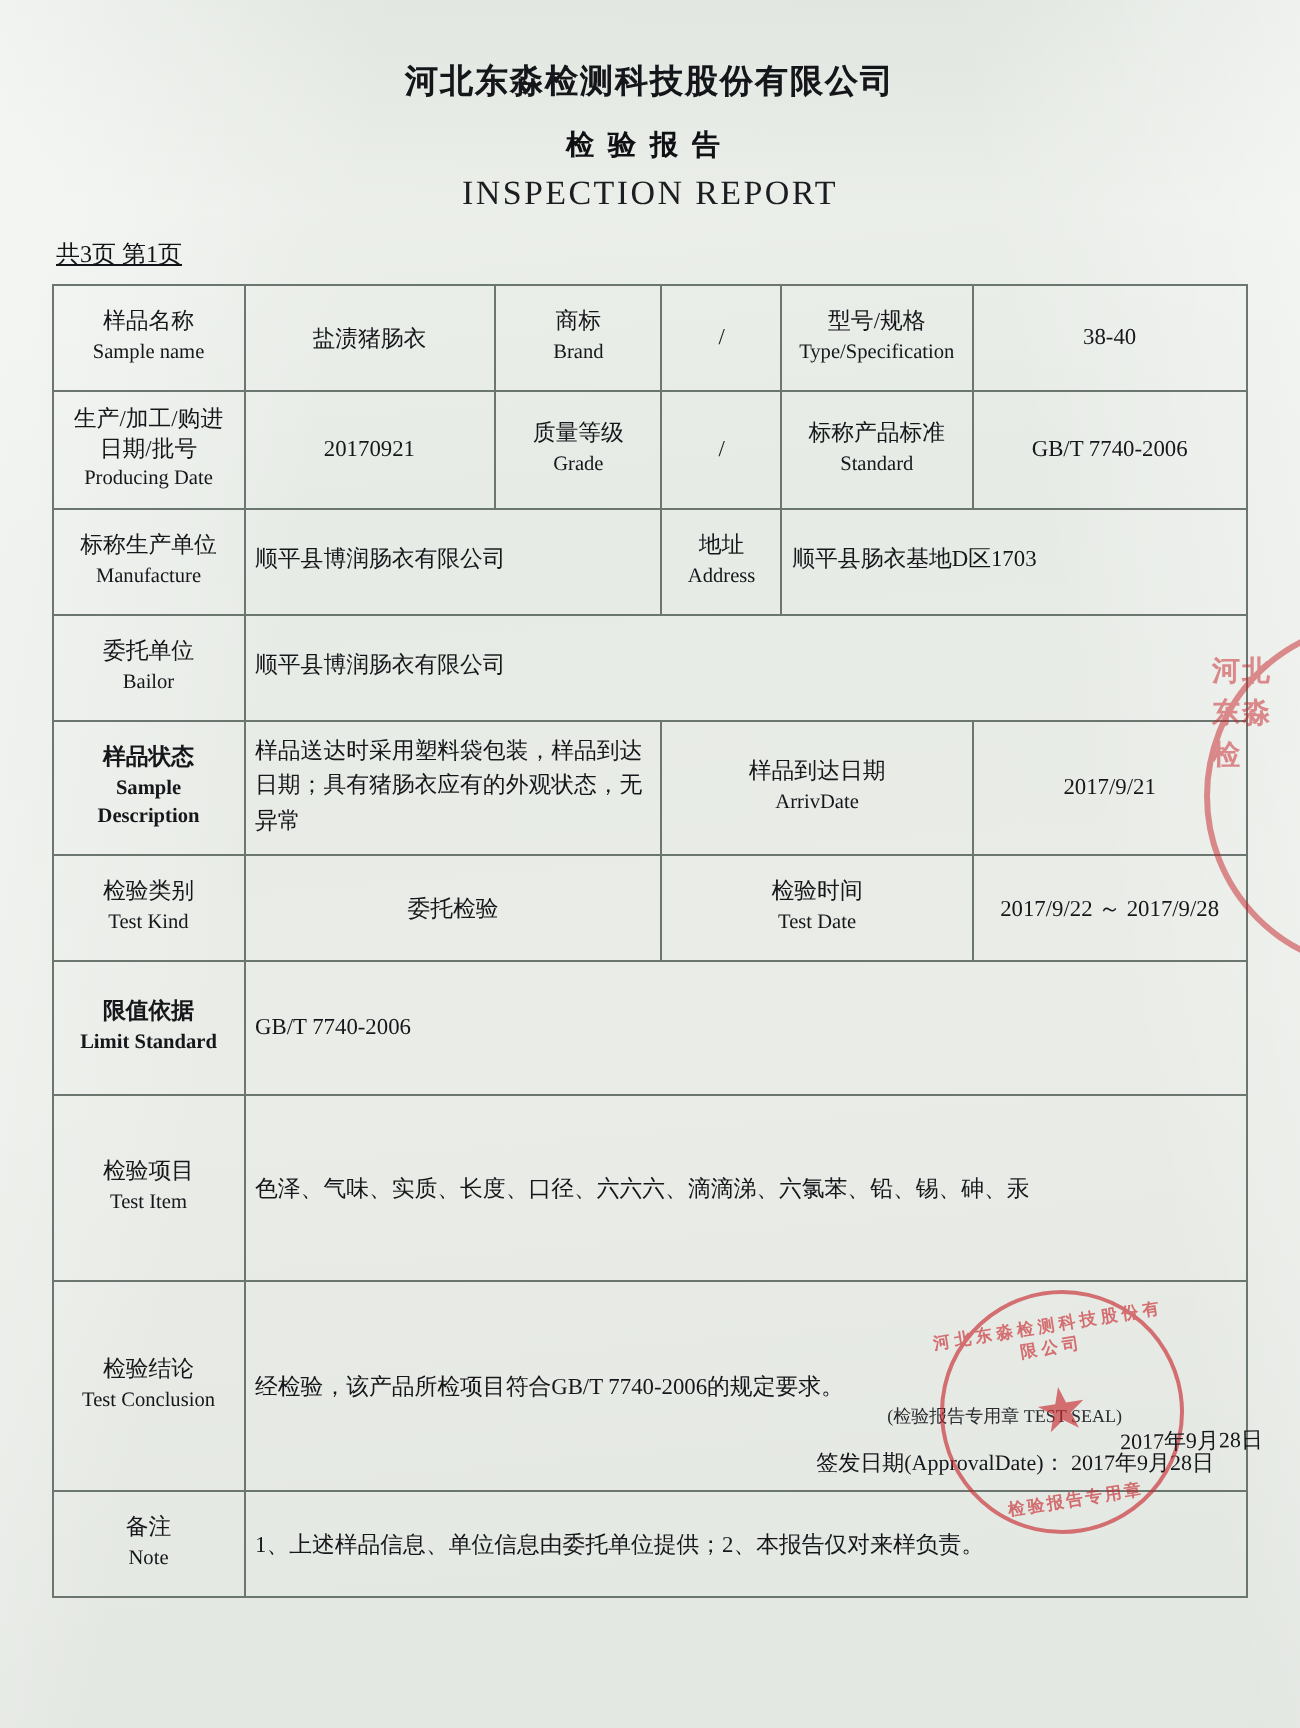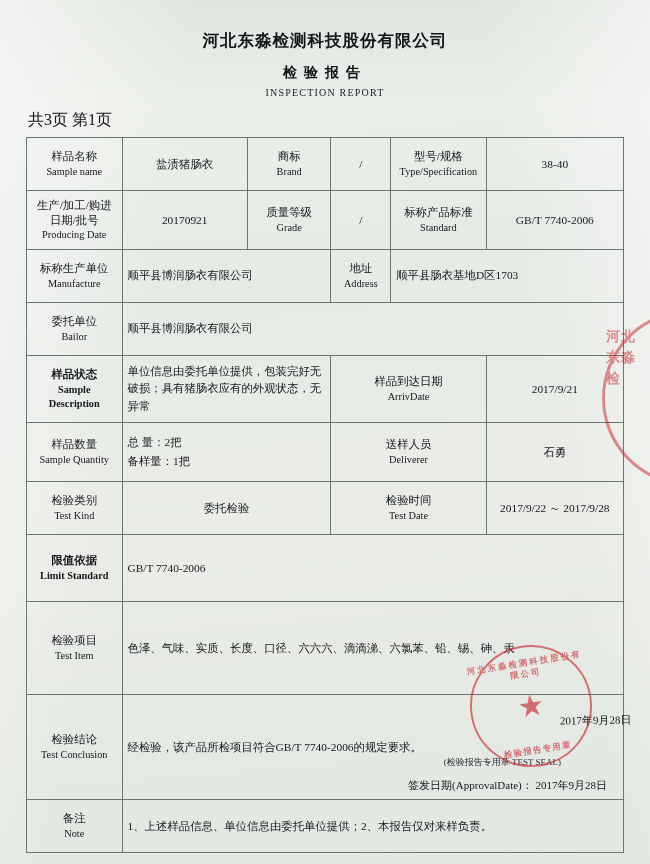--- a/index.html
+++ b/index.html
@@ -46,40 +46,41 @@
   .doc-title {
     text-align: center;
     font-size: 14px;
     font-weight: bold;
     letter-spacing: 7px;
     margin-top: 12px;
     color: #0f1114;
   }
   .doc-title-en {
     text-align: center;
-    font-size: 10px;
+    font-size: 17px;
     letter-spacing: 1.2px;
     margin-top: 5px;
     color: #1b1d21;
   }
   .report-line {
     display: flex;
     justify-content: space-between;
     align-items: flex-end;
     margin-top: 12px;
     font-size: 12px;
     color: #121418;
     padding: 0 2px;
   }
   .report-id {
     font-size: 12.3px;
   }
   .page-num {
-    font-size: 16px;
+    font-size: 12px;
     padding-right: 16px;
+    text-decoration: underline;
   }
   table.main {
     width: 100%;
     border-collapse: collapse;
     margin-top: 6px;
     table-layout: fixed;
   }
   table.main td {
     border: 1px solid #6b7670;
     font-size: 11.4px;
@@ -308,43 +309,28 @@
           <span class="en">Bailor</span>
         </td>
         <td class="val-l" colspan="5">顺平县博润肠衣有限公司</td>
       </tr>
 
       <tr>
         <td class="lbl tall-60">
           <span class="cn">样品状态</span>
           <span class="en">Sample Description</span>
         </td>
-        <td class="val-l" colspan="2">单位信息由委托单位提供，包装完好无破损；具有猪肠衣应有的外观状态，无异常</td>
+        <td class="val-l" colspan="2">样品送达时采用塑料袋包装，样品到达日期；具有猪肠衣应有的外观状态，无异常</td>
         <td class="lbl" colspan="2">
           <span class="cn">样品到达日期</span>
           <span class="en">ArrivDate</span>
         </td>
         <td class="val-c">2017/9/21</td>
       </tr>
 
-      <tr>
-        <td class="lbl tall-52">
-          <span class="cn">样品数量</span>
-          <span class="en">Sample Quantity</span>
-        </td>
-        <td class="qty-cell" colspan="2">
-          <div>总  量：2把</div>
-          <div>备样量：1把</div>
-        </td>
-        <td class="lbl" colspan="2">
-          <span class="cn">送样人员</span>
-          <span class="en">Deliverer</span>
-        </td>
-        <td class="val-c">石勇</td>
-      </tr>
 
       <tr>
         <td class="lbl tall-46">
           <span class="cn">检验类别</span>
           <span class="en">Test Kind</span>
         </td>
         <td class="val-c" colspan="2">委托检验</td>
         <td class="lbl" colspan="2">
           <span class="cn">检验时间</span>
           <span class="en">Test Date</span>

